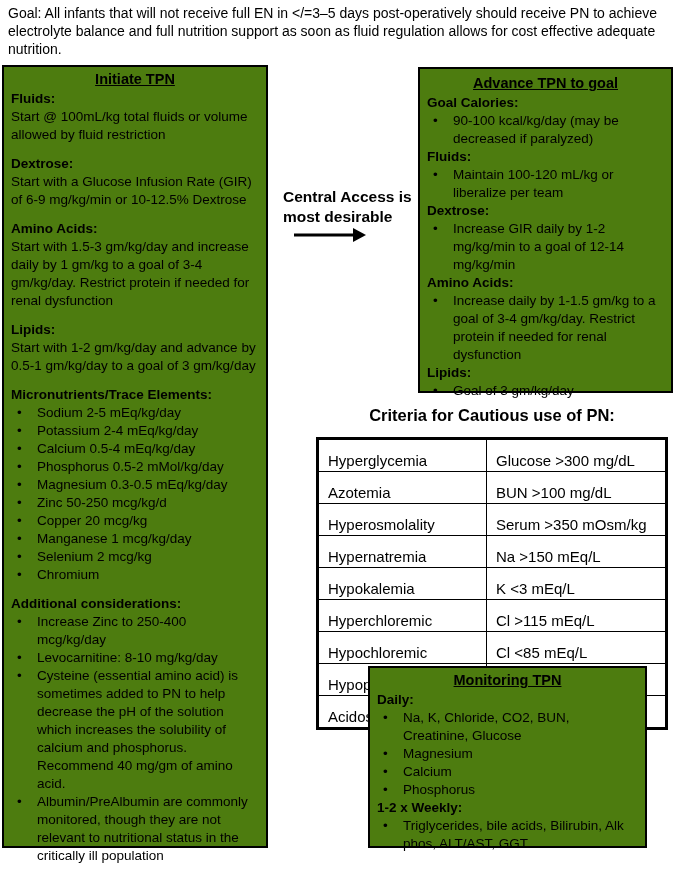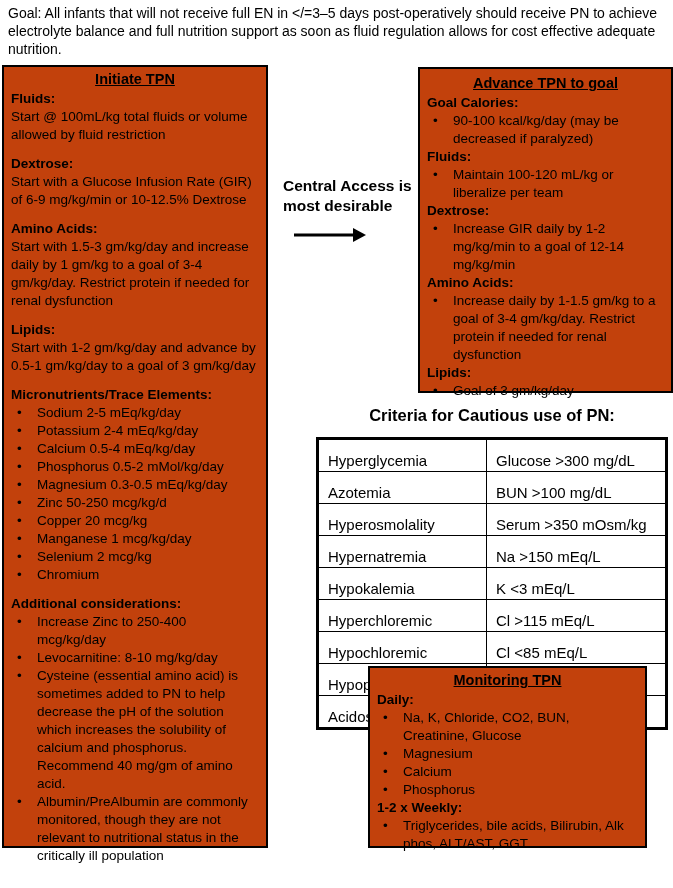--- a/index.html
+++ b/index.html
@@ -13,21 +13,21 @@
     overflow: hidden;
   }
   .goal {
     position: absolute;
     left: 8px; top: 4px; width: 658px;
     font-size: 14px; line-height: 18px;
   }
   .box {
     position: absolute;
     border: 2px solid #000;
-    background: #c2410c;
+    background: #4d7c0f;
     padding: 3px 7px;
     font-size: 13.5px;
     line-height: 18px;
   }
   .initiate-box { left: 2px;  top: 65px;  width: 266px; height: 783px; }
   .advance-box  { left: 418px; top: 67px; width: 255px; height: 326px; padding-top: 5px; }
   .monitoring-box { left: 368px; top: 666px; width: 279px; height: 182px; }
   .box-title {
     text-align: center;
     font-weight: bold;
@@ -44,21 +44,21 @@
     padding-left: 26px;
   }
   ul.bullets li::before {
     content: "\2022";
     position: absolute;
     left: 6px; top: 0;
   }
   .advance-box .section, .monitoring-box .section { margin-top: 0; }
   .central-label {
     position: absolute;
-    left: 283px; top: 176px; width: 138px;
+    left: 283px; top: 187px; width: 138px;
     font-weight: bold;
     font-size: 15.5px;
     line-height: 20px;
   }
   .arrow-wrap {
     position: absolute;
     left: 293px; top: 226px;
   }
   .criteria-title {
     position: absolute;

